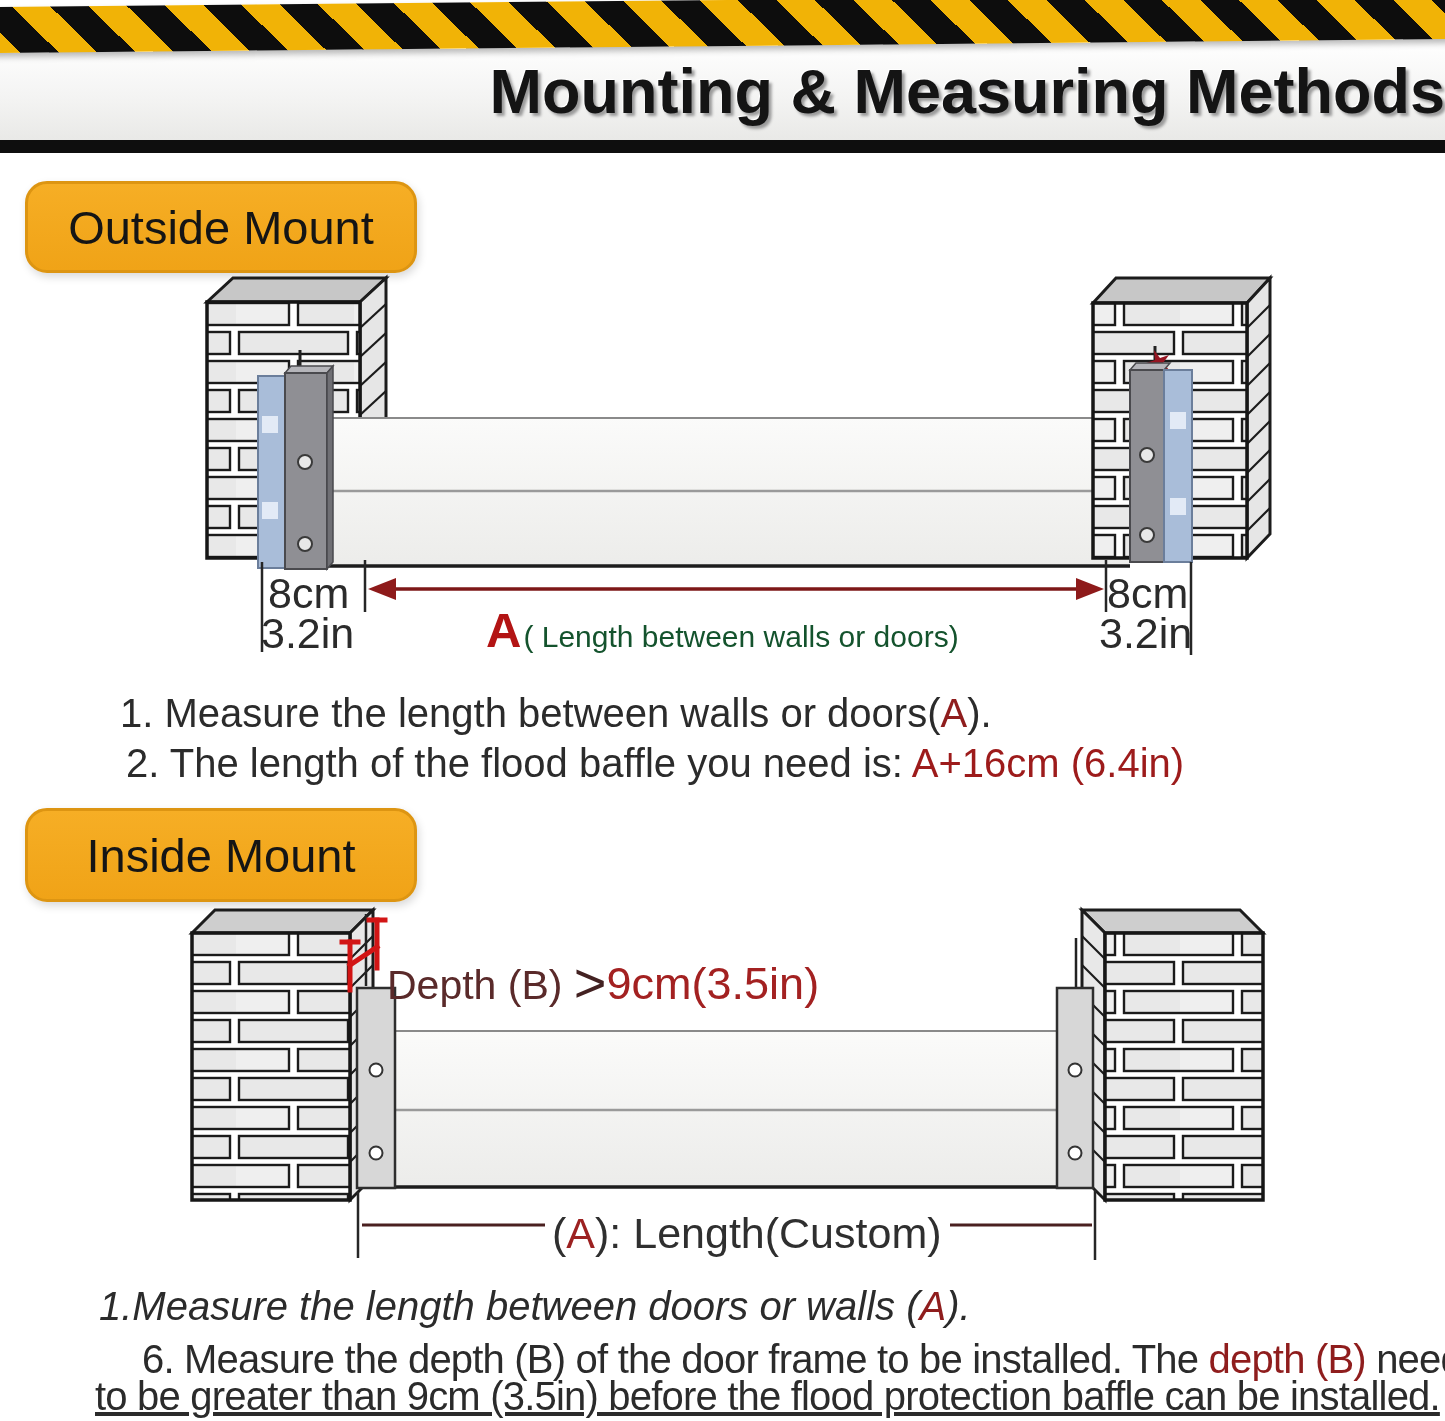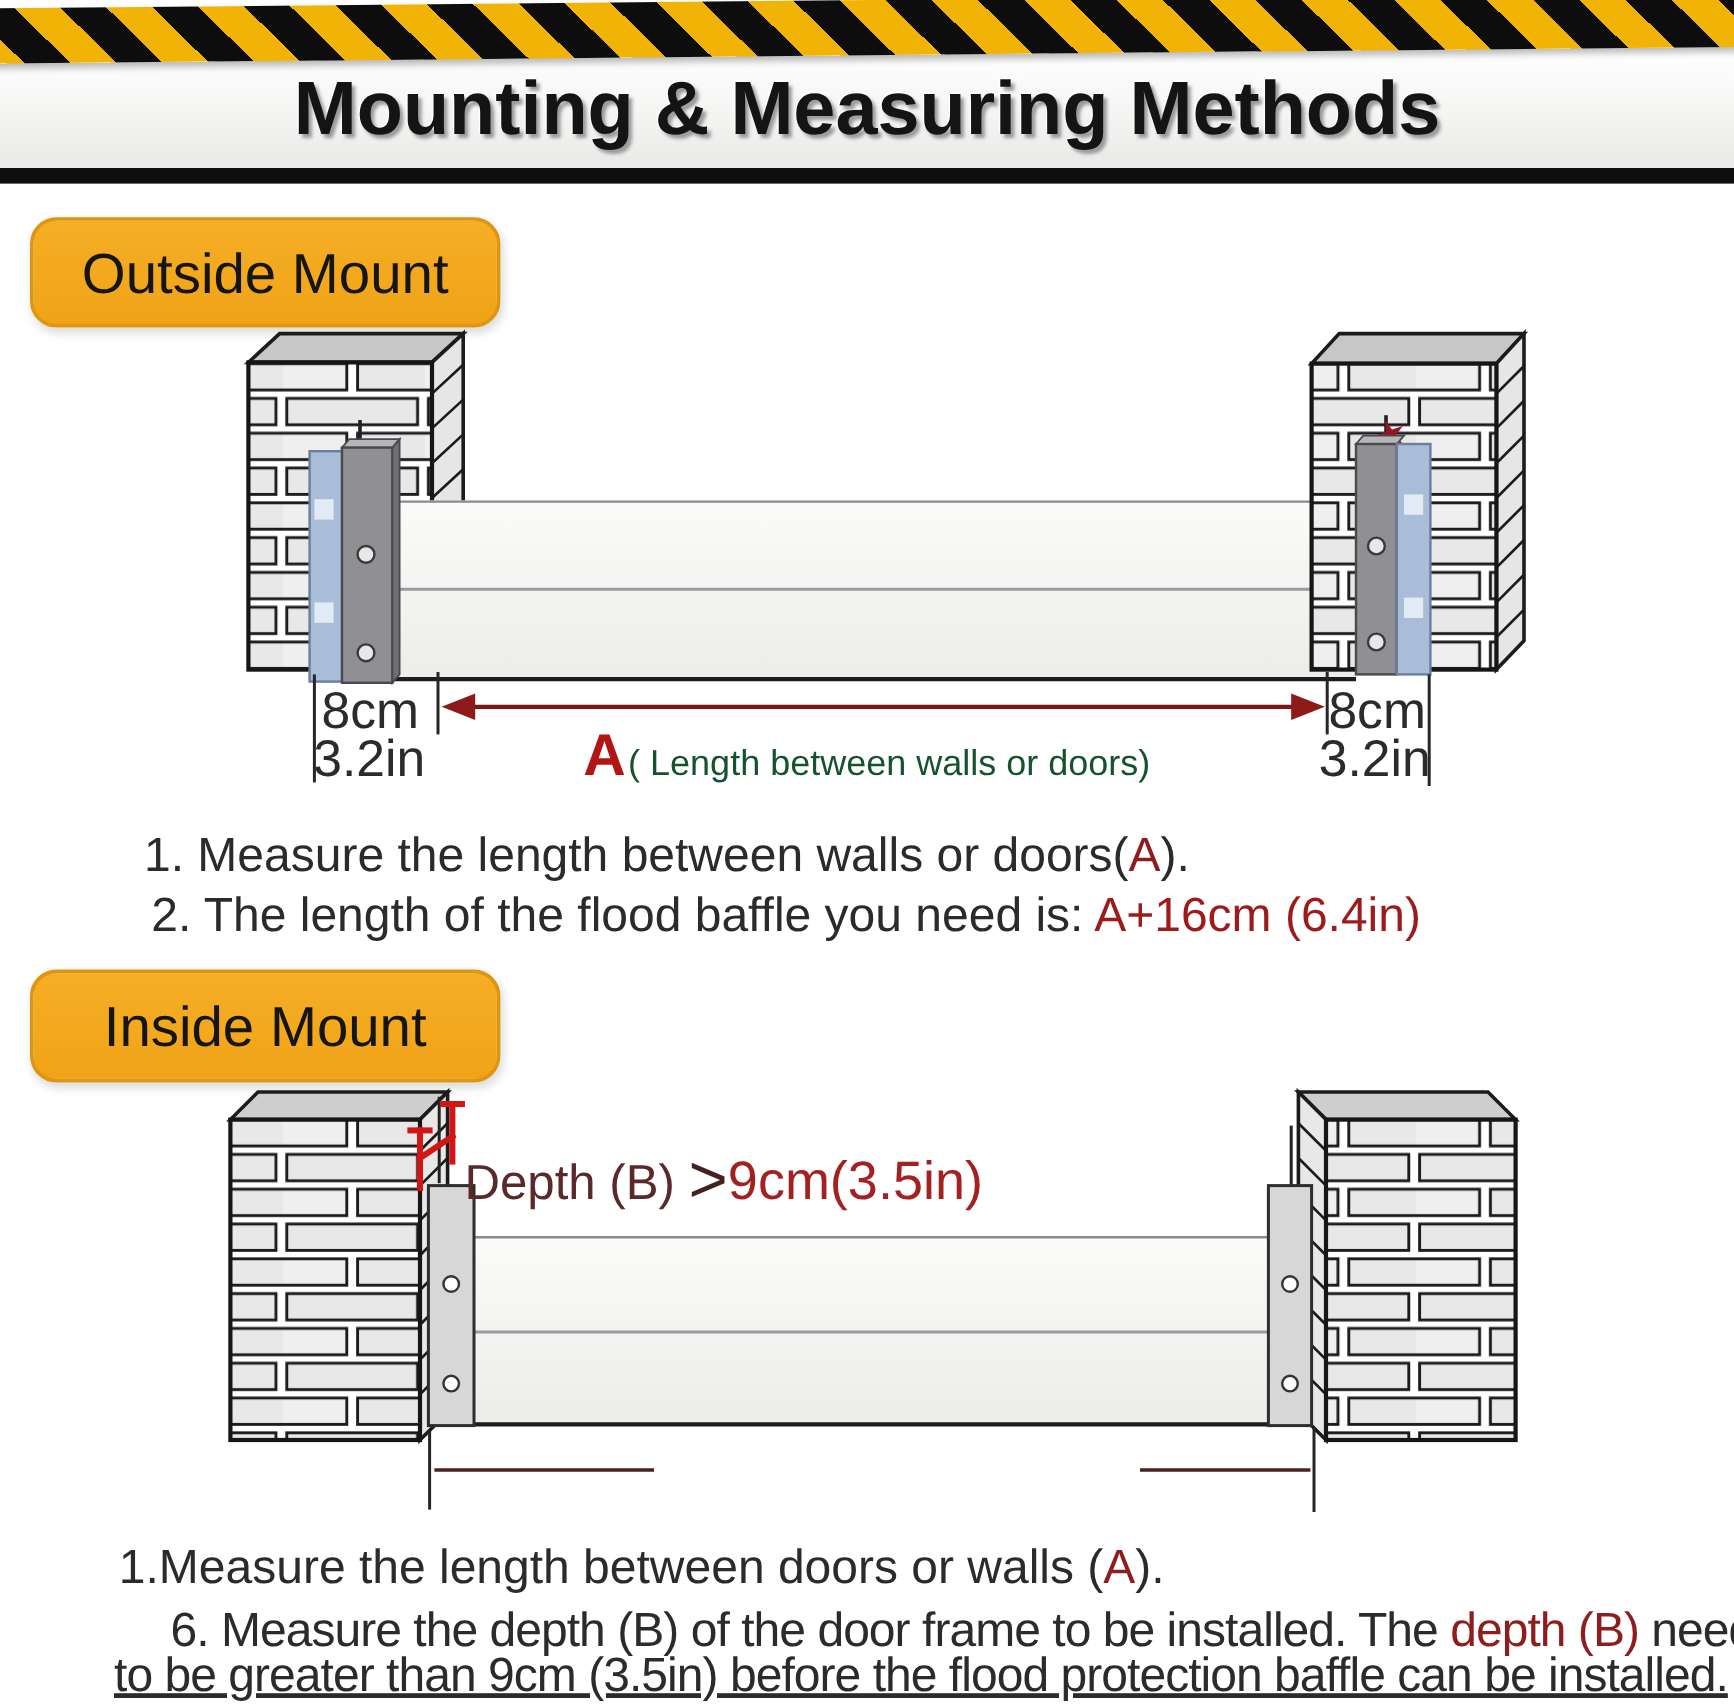--- a/index.html
+++ b/index.html
@@ -6,21 +6,21 @@
   .page{position:relative;width:1445px;height:1421px;background:#ffffff;overflow:hidden;
         font-family:"Liberation Sans",sans-serif;color:#2b2b2b;}
 
   
   .tape{position:absolute;left:-18px;top:0px;width:1490px;height:46px;
         transform:rotate(-0.55deg);
         background:repeating-linear-gradient(45deg,#f1b306 0 27px,#0d0d0d 27px 54px);
         box-shadow:0 4px 6px rgba(0,0,0,.28);z-index:3;}
   .titleband{position:absolute;left:0;top:42px;width:100%;height:98px;
         background:linear-gradient(180deg,#ffffff 0%,#f4f4f3 55%,#e9e9e7 100%);
-        display:flex;align-items:center;justify-content:center;z-index:2;}
+        display:flex;align-items:center;justify-content:flex-end;z-index:2;}
   .title{font-size:63px;font-weight:bold;color:#141414;letter-spacing:0px;
         text-shadow:3px 3px 3px #9a9a9a, -1px -1px 0 #ffffff;}
   .blackbar{position:absolute;left:0;top:140px;width:100%;height:13px;background:#0e0e0e;z-index:2;}
 
   
   .badge{position:absolute;left:25px;width:386px;height:86px;border-radius:22px;
         background:linear-gradient(180deg,#f6ae25 0%,#f0a317 100%);
         border:3px solid #dd9512;display:flex;align-items:center;justify-content:center;
         box-shadow:2px 4px 8px rgba(0,0,0,.15);}
   .badge span{font-size:47px;color:#151515;}
@@ -44,21 +44,21 @@
   #d1-span .rest{font-size:30px;color:#14532d;}
   #o-step1{left:120px;top:691px;text-align:right;}
   #o-step2{left:126px;top:741px;}
   #o-step2 .hl{color:#9d1b1b;text-align:right;}
   #depth-label{left:387px;top:947px;}
   #depth-label .dp{font-size:41px;color:#5a2a2a;}
   #depth-label .gt{font-size:56px;color:#432222;position:relative;top:3px;}
   #depth-label .dv{font-size:45px;color:#a32121;}
   #len-label{left:552px;top:1209px;font-size:43px;color:#2f2f2f;}
   #len-label .ltr{color:#9c2121;}
-  #i-step1{left:99px;top:1284px;}
+  #i-step1{left:99px;top:1284px;font-style:italic;}
   #i-step2{left:142px;top:1337px;letter-spacing:-0.8px;}
   #i-step2 .hl{color:#8f1d1d;}
   #i-step3{left:95px;top:1374px;letter-spacing:-0.8px;text-decoration:underline;}
 </style>
 </head>
 <body>
 
 <div class="page">
 
   <div class="tape"></div>
@@ -246,20 +246,23 @@
     <span>1. Measure the length between walls or doors(</span><span class="maroon">A</span><span>).</span>
   </div>
   <div class="t" id="o-step2">
     <span>2. The length of the flood baffle you need is: </span><span class="hl">A+16cm (6.4in)</span>
   </div>
 
   <div class="t" id="depth-label">
     <span class="dp">Depth (B) </span><span class="gt">&gt;</span><span class="dv">9cm(3.5in)</span>
   </div>
 
+  <div class="t" id="len-label">
+    <span>(</span><span class="ltr">A</span><span>): Length(Custom)</span>
+  </div>
 
   <div class="t" id="i-step1">
     <span>1.Measure the length between doors or walls (</span><span class="maroon">A</span><span>).</span>
   </div>
   <div class="t" id="i-step2">
     <span>6. Measure the depth (B) of the door frame to be installed. The </span><span class="hl">depth (B)</span><span> needs</span>
   </div>
   <div class="t" id="i-step3">to be greater than 9cm (3.5in) before the flood protection baffle can be installed.</div>
 
 </div>

